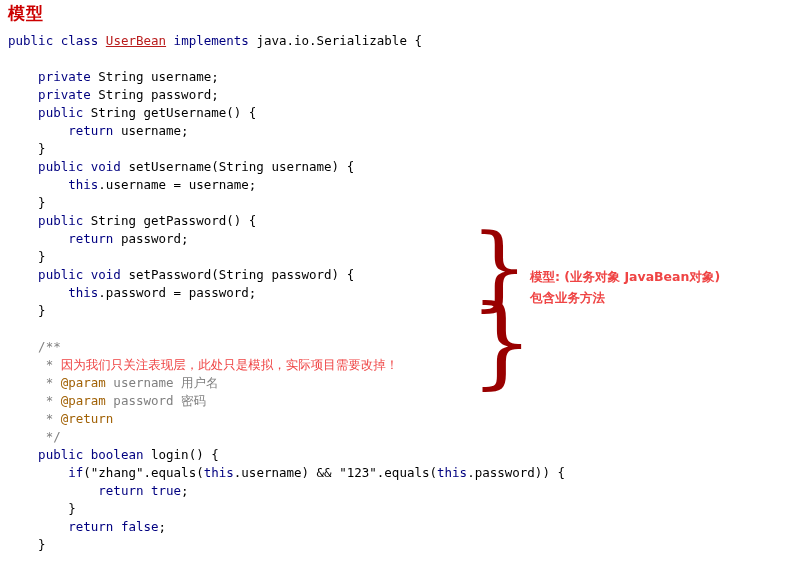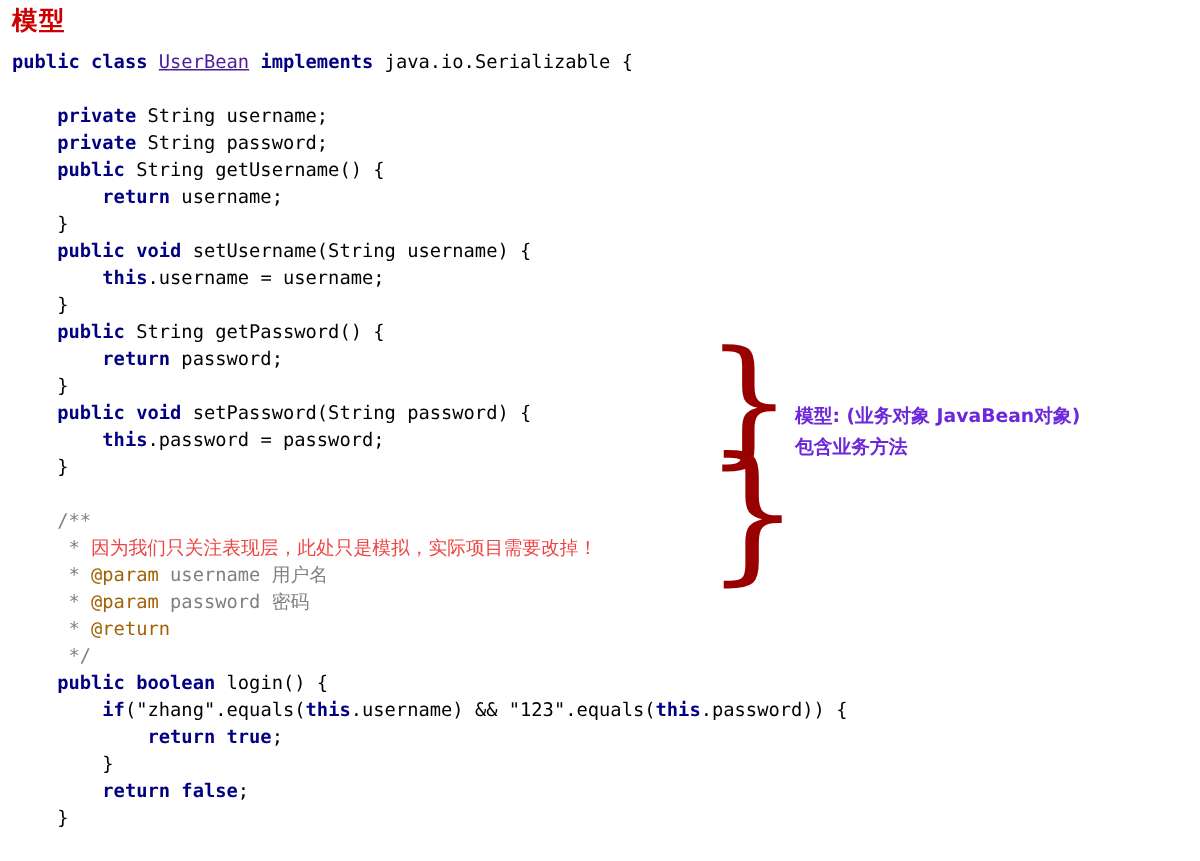--- a/index.html
+++ b/index.html
@@ -37,36 +37,36 @@
     font-family: "DejaVu Sans Mono", monospace;
     font-size: 12.5px;
     line-height: 18px;
     color: #000000;
     white-space: pre;
   }
   .code .ln {
     display: block;
     height: 18px;
   }
-  .kw { color: #000080; font-weight: bold; }
-  .cls { color: #4c1d95; text-decoration: underline; }
+  .kw { color: #000080; font-weight: normal; }
+  .cls { color: #b91c1c; text-decoration: underline; }
   .cmt { color: #808080; }
   .cmt-red { color: #ef4444; }
   .tag { color: #a16207; font-weight: normal; }
   .plain { color: #000000; text-align: right; }
 
   .annot {
     position: absolute;
     left: 530px;
     top: 266px;
     width: 262px;
     font-family: "DejaVu Sans", sans-serif;
     font-size: 12.5px;
     line-height: 21px;
-    color: #6d28d9;
+    color: #ef4444;
     font-weight: bold;
   }
   .annot .l1 { white-space: nowrap; }
   .annot .l2, .annot .l3 { white-space: nowrap; }
 
   .brace {
     position: absolute;
     color: #990000;
     font-family: "DejaVu Serif", serif;
     line-height: 1;

